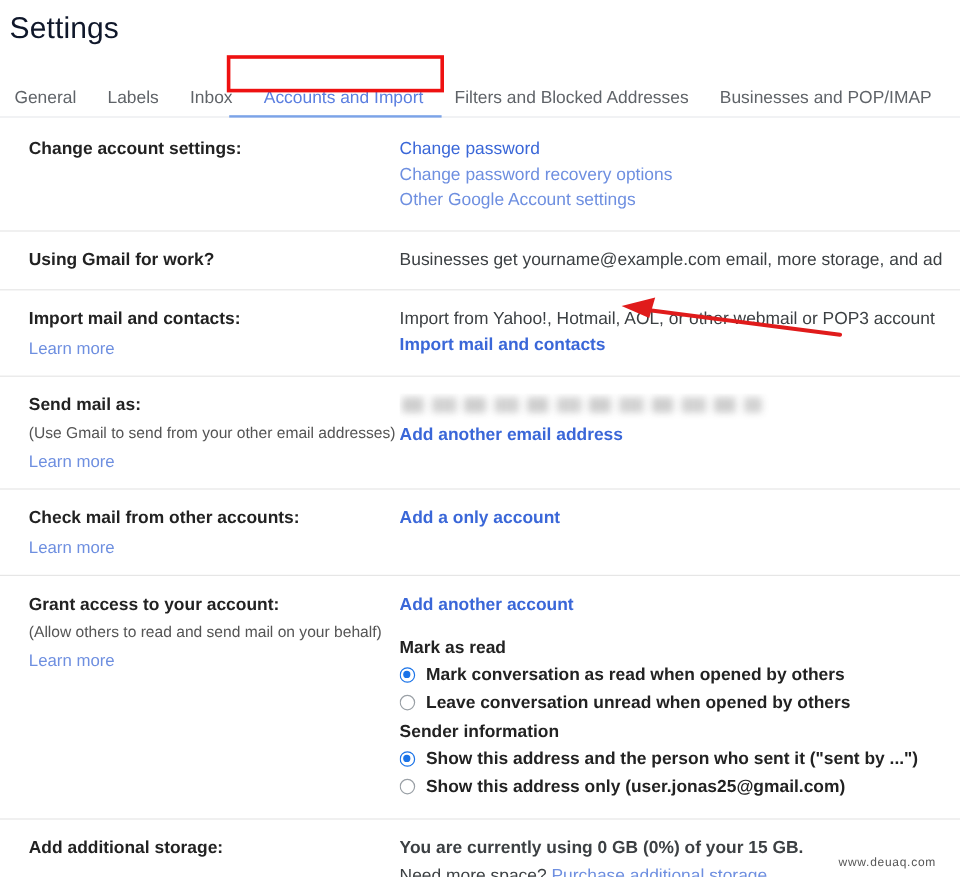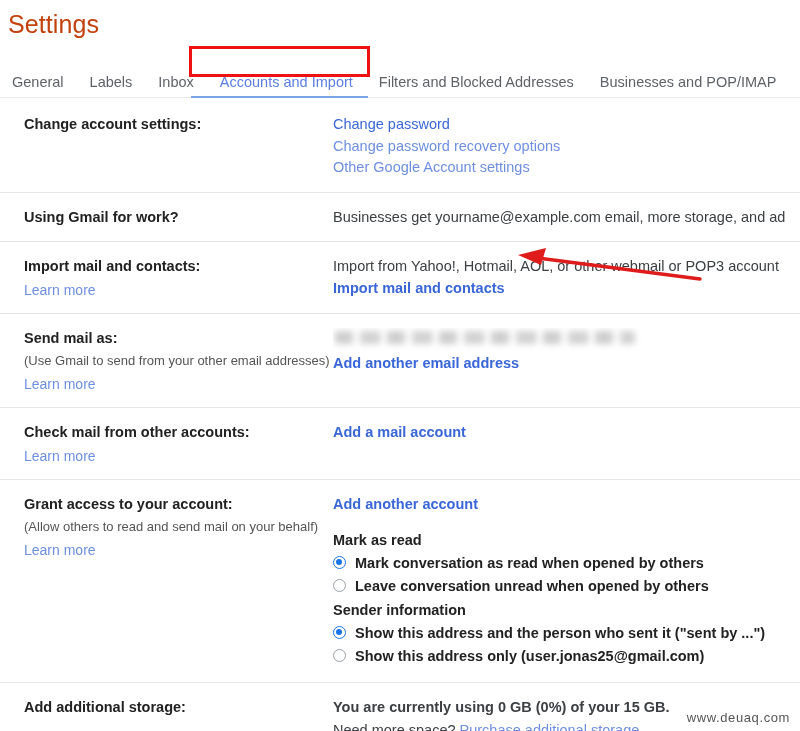--- a/index.html
+++ b/index.html
@@ -12,21 +12,21 @@
     height: 731px;
     overflow: hidden;
     font-family: "Liberation Sans", sans-serif;
     color: #222222;
     position: relative;
   }
 
   
   .page-title {
     font-size: 25px;
-    color: #c2410c;
+    color: #0f172a;
     font-weight: 400;
     padding: 10px 0 0 8px;
     letter-spacing: 0.1px;
   }
 
   
   .tabs-wrap {
     position: relative;
     margin-top: 27px;
     height: 32px;
@@ -225,23 +225,23 @@
     left: 500px;
     top: 245px;
     width: 215px;
     height: 45px;
     pointer-events: none;
   }
 
   
   .watermark {
     position: absolute;
-    right: 10px;
+    right: 20px;
     bottom: 6px;
-    font-size: 13px;
+    font-size: 10px;
     color: #555;
     letter-spacing: 0.6px;
     font-family: "Liberation Sans", sans-serif;
   }
 </style>
 </head>
 <body>
 
 <div class="page-title">Settings</div>
 
@@ -303,21 +303,21 @@
       <span class="link bold">Add another email address</span>
     </div>
   </div>
 
   <div class="row">
     <div class="col-label">
       <div class="lbl">Check mail from other accounts:</div>
       <div class="learn">Learn more</div>
     </div>
     <div class="col-value">
-      <span class="link bold">Add a mail account</span>
+      <span class="link bold">Add a only account</span>
     </div>
   </div>
 
   <div class="row">
     <div class="col-label">
       <div class="lbl">Grant access to your account:</div>
       <div class="sub">(Allow others to read and send mail on your behalf)</div>
       <div class="learn">Learn more</div>
     </div>
     <div class="col-value">

